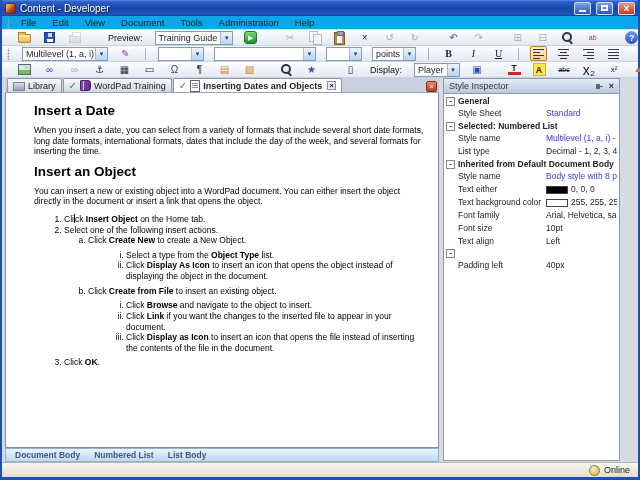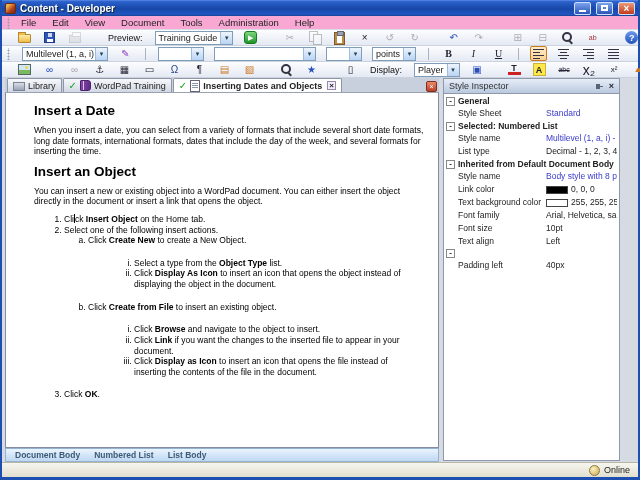--- a/index.html
+++ b/index.html
@@ -6,28 +6,28 @@
   html,body{width:640px;height:480px;overflow:hidden;}
   body{font-family:"Liberation Sans","DejaVu Sans",sans-serif;font-size:9px;color:#222;}
   i{font-style:normal;}
   .window{width:640px;height:480px;display:flex;flex-direction:column;background:#d6dae3;
     border-left:2px solid var(--c-titlebar-blue);border-right:2px solid var(--c-titlebar-blue);}
   
   .titlebar{height:16px;display:flex;align-items:center;gap:4px;padding:0 3px;
     background:linear-gradient(180deg,#5e8ce6 0%,#2b61cc 10%,#1747a8 55%,#2255c2 90%,#163f8d 100%);}
   .app-icon{width:11px;height:11px;border-radius:2px;border:1px solid #6e2812;
     background:linear-gradient(135deg,#f0b24a 20%,#b2441e 60%,#7e2212);}
-  .title{color:#fff;font-weight:bold;font-size:10px;text-shadow:1px 1px 1px #123;flex:1;white-space:nowrap;}
+  .title{color:#fff;font-weight:normal;font-size:10px;text-shadow:1px 1px 1px #123;flex:1;white-space:nowrap;}
   .wb{width:17px;height:13px;border-radius:2px;border:1px solid #cfe0ff;display:inline-flex;align-items:center;justify-content:center;
     background:linear-gradient(#7ba2ee,#2a56b8);color:#fff;font-size:8px;font-weight:bold;margin-left:1px;}
   .wb.close{background:linear-gradient(#ea9a78,#c23a1c);}
   .wb .bar{width:7px;height:2px;background:#fff;margin-top:5px;}
   .wb .box{width:7px;height:6px;border:2px solid #fff;}
   
-  .menubar{height:14px;display:flex;align-items:center;background:#f9a8d4;border-bottom:1px solid #d8dce6;padding-left:2px;}
+  .menubar{height:14px;display:flex;align-items:center;background:#0ea5e9;border-bottom:1px solid #d8dce6;padding-left:2px;}
   .menu-item{padding:0 8px;font-size:9.5px;height:100%;display:inline-flex;align-items:center;}
   .toolbar{height:16px;display:flex;align-items:center;gap:8px;padding:0 2px;
     background:linear-gradient(#fcfdfe,#e4e9f3);border-bottom:1px solid #ccd2de;}
   .grip{width:5px;height:12px;margin:0 2px;background:radial-gradient(circle,#96a0b2 0.9px,transparent 1.1px) 1px 1px/3px 3px repeat-y;}
   .sep{width:1px;height:12px;background:#aab1c0;margin:0 3px;}
   .flexspace{flex:1;}
   .tlabel{font-size:9px;padding:0 3px;color:#111;}
   .tbtn{min-width:17px;height:15px;padding:0 1px;display:inline-flex;align-items:center;justify-content:center;border:1px solid transparent;border-radius:2px;}
   .tbtn.active{background:linear-gradient(#ffedc9,var(--c-accent-orange));border-color:var(--c-accent-orange-border);}
   .dis{opacity:.35;filter:grayscale(.8);}
@@ -103,21 +103,21 @@
     background:linear-gradient(#f6f8fb,#d2d8e4);white-space:nowrap;}
   .tab.active{background:#fff;font-weight:bold;}
   .tab-x{font-size:8px;border:1px solid #98a;width:9px;height:9px;line-height:7px;text-align:center;background:#eef;margin-left:2px;}
   
   .workspace{flex:1;display:flex;padding-left:3px;min-height:0;background:#d6dae3;}
   .leftcol{flex:1;display:flex;flex-direction:column;min-width:0;}
   .editor{flex:1;background:#fff;border:1px solid #848ea0;border-top:none;overflow:hidden;
     padding:4px 10px 0 28px;font-size:8.5px;line-height:1.25;color:#000;}
   .editor h1{font-size:13.5px;margin:6px 0 5px;letter-spacing:0;}
   .editor p{margin:5px 0 7px;}
-  ol{margin:6px 0;} .olv0{padding-left:30px;} .olv1{padding-left:24px;margin:0;} .olv2{padding-left:34px;margin:12px;}
+  ol{margin:6px 0;} .olv0{padding-left:30px;} .olv1{padding-left:24px;margin:0;} .olv2{padding-left:34px;margin:4px;}
   li{line-height:1.25;}
   .caret{display:inline-block;width:1px;height:9px;background:#000;vertical-align:-1px;}
   .breadcrumb{height:14px;display:flex;align-items:center;gap:14px;padding:0 9px;font-size:8.5px;font-weight:bold;
     color:var(--c-breadcrumb-text);background:linear-gradient(#eaf4fe,#bed8f2);border:1px solid #94b3d1;}
   .splitter{width:4px;}
   .panelcol{width:177px;display:flex;flex-direction:column;margin:0 18px 1px 0;}
   .panel-h{height:15px;display:flex;align-items:center;gap:3px;padding:0 3px 0 5px;font-size:9px;color:#333;
     background:linear-gradient(#e6edf7,#bac9df);border:1px solid #8e99ab;border-bottom:none;}
   .panel-b{flex:1;background:#fff;border:1px solid #8e99ab;overflow:hidden;font-size:8.5px;padding-top:1px;}
   .ig-h{display:flex;align-items:center;gap:3px;padding:1px 2px;font-weight:bold;}
@@ -481,21 +481,21 @@
             <span class="exp">-</span>
             <span>Inherited from Default Document Body</span>
           </div>
           <div class="ig-r">
             <span class="ig-n">Style name</span>
             <span class="ig-v">
               <a class="ilink">Body style with 8 point m...</a>
             </span>
           </div>
           <div class="ig-r">
-            <span class="ig-n">Link color</span>
+            <span class="ig-n">Text either</span>
             <span class="ig-v">
               <i class="swatch" style="background: rgb(0, 0, 0);"></i>
               <span>0, 0, 0</span>
             </span>
           </div>
           <div class="ig-r">
             <span class="ig-n">Text background color</span>
             <span class="ig-v">
               <i class="swatch" style="background: rgb(255, 255, 255);"></i>
               <span>255, 255, 255</span>

